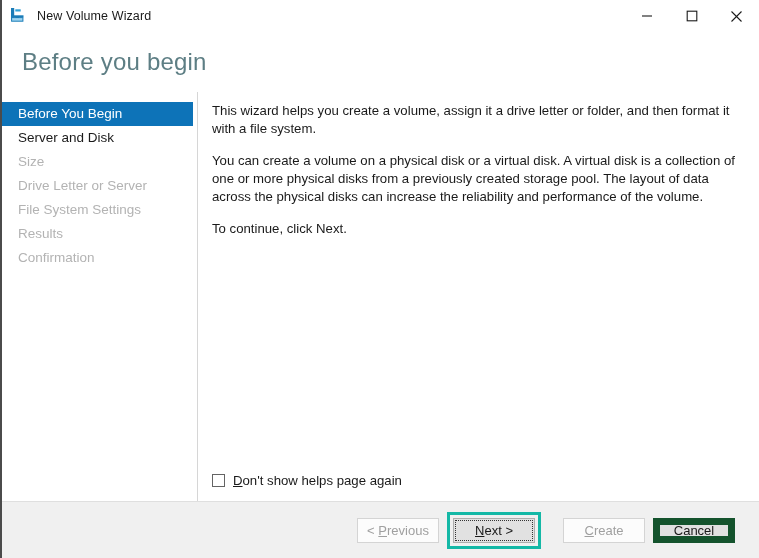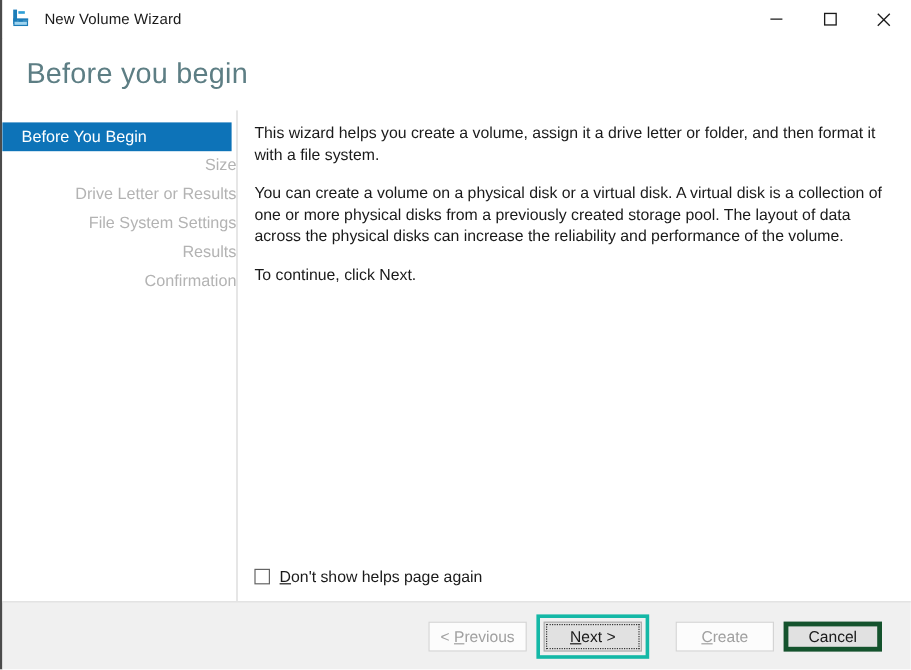--- a/index.html
+++ b/index.html
@@ -109,21 +109,20 @@
     white-space: nowrap;
     overflow: hidden;
   }
   .nav-item.selected {
     background: #0d73b8;
     color: #ffffff;
     margin-right: 4px;
   }
   .nav-item.disabled {
     color: #b3b3b3;
-    text-align: right;
   }
 
   .content {
     flex: 1 1 auto;
     position: relative;
     padding: 10px 16px 0 14px;
   }
   .content p {
     margin: 0 0 14px 0;
     font-size: 13.2px;
@@ -165,21 +164,21 @@
     padding-right: 24px;
     gap: 0;
     position: relative;
   }
   .btn {
     height: 25px;
     min-width: 82px;
     font-family: "Liberation Sans", sans-serif;
     font-size: 13px;
     background: #e1e1e1;
-    border: 4px solid #14532d;
+    border: 7px solid #14532d;
     color: #1a1a1a;
     display: inline-flex;
     align-items: center;
     justify-content: center;
     padding: 0 8px;
     cursor: default;
     white-space: nowrap;
   }
   .btn.disabled {
     background: #fcfcfc;
@@ -243,22 +242,23 @@
   </div>
 
   <div class="header">
     <h1>Before you begin</h1>
   </div>
 
   <div class="body">
 
     <nav class="nav" id="nav-list">
         <div class="nav-item selected">Before You Begin</div>
+        <div class="nav-item">Server and Disk</div>
         <div class="nav-item disabled">Size</div>
-        <div class="nav-item disabled">Drive Letter or Results</div>
+        <div class="nav-item disabled">Drive Letter or Server</div>
         <div class="nav-item disabled">File System Settings</div>
         <div class="nav-item disabled">Results</div>
         <div class="nav-item disabled">Confirmation</div>
       </nav>
 
     <div class="content">
       <p>This wizard helps you create a volume, assign it a drive letter or folder, and then format it with a file system.</p>
       <p>You can create a volume on a physical disk or a virtual disk. A virtual disk is a collection of one or more physical disks from a previously created storage pool. The layout of data across the physical disks can increase the reliability and performance of the volume.</p>
       <p>To continue, click Next.</p>
 

